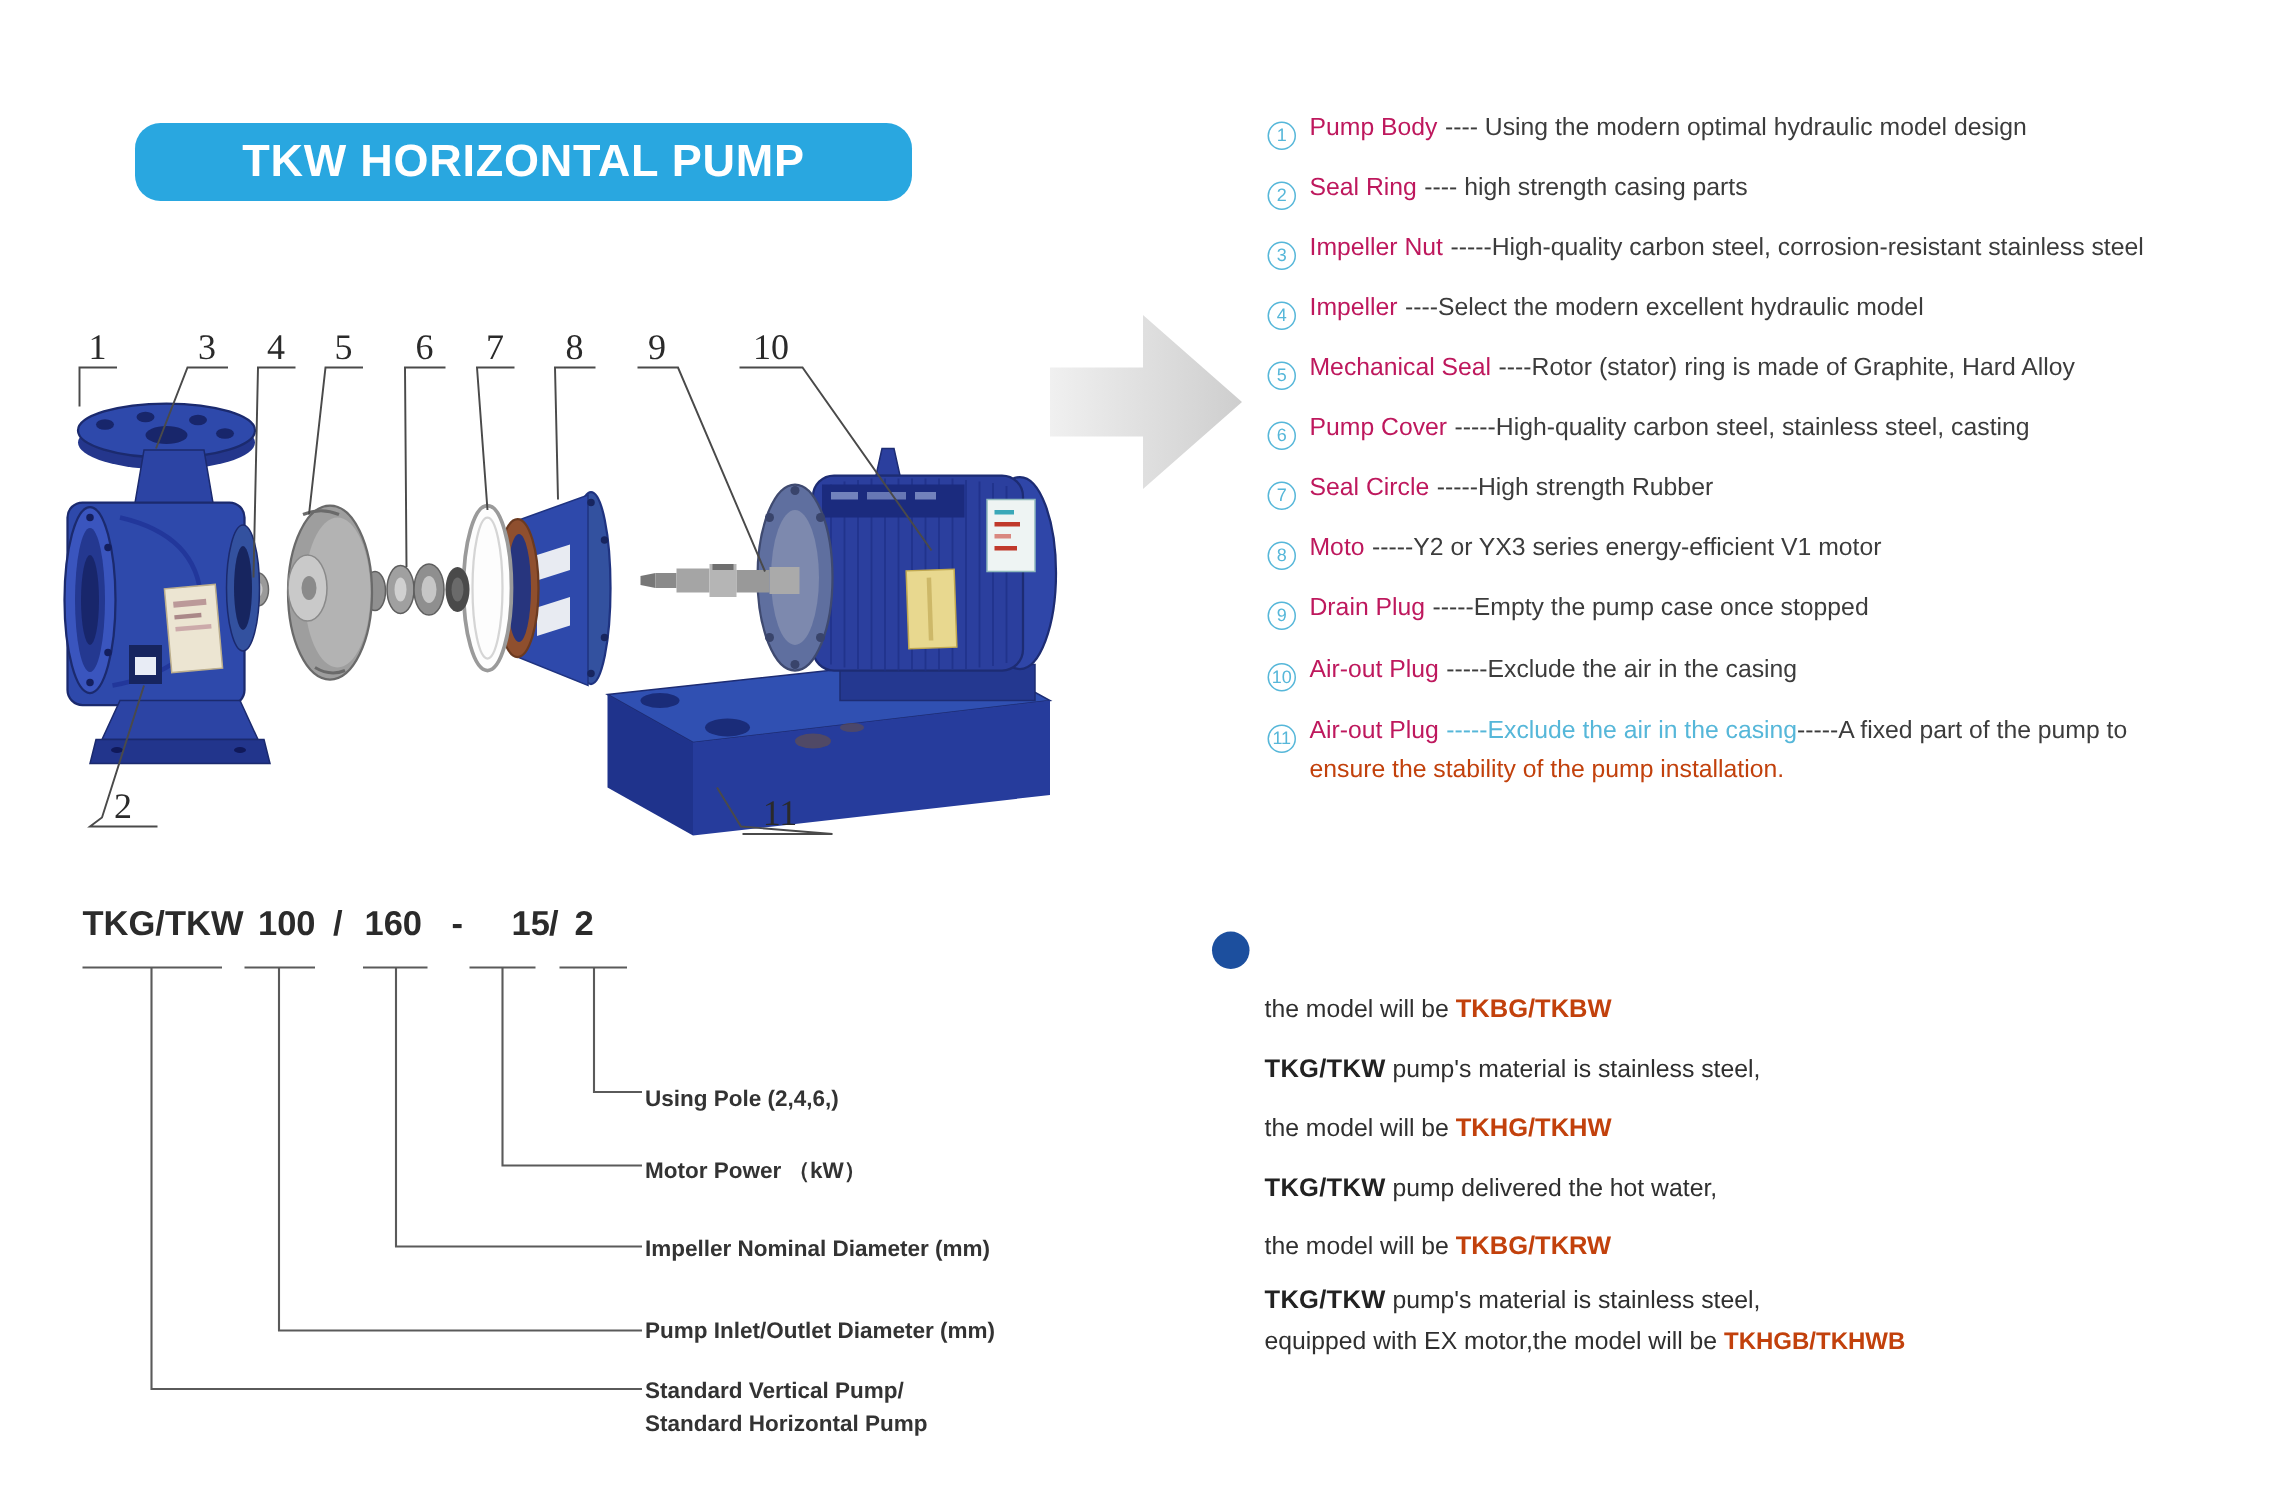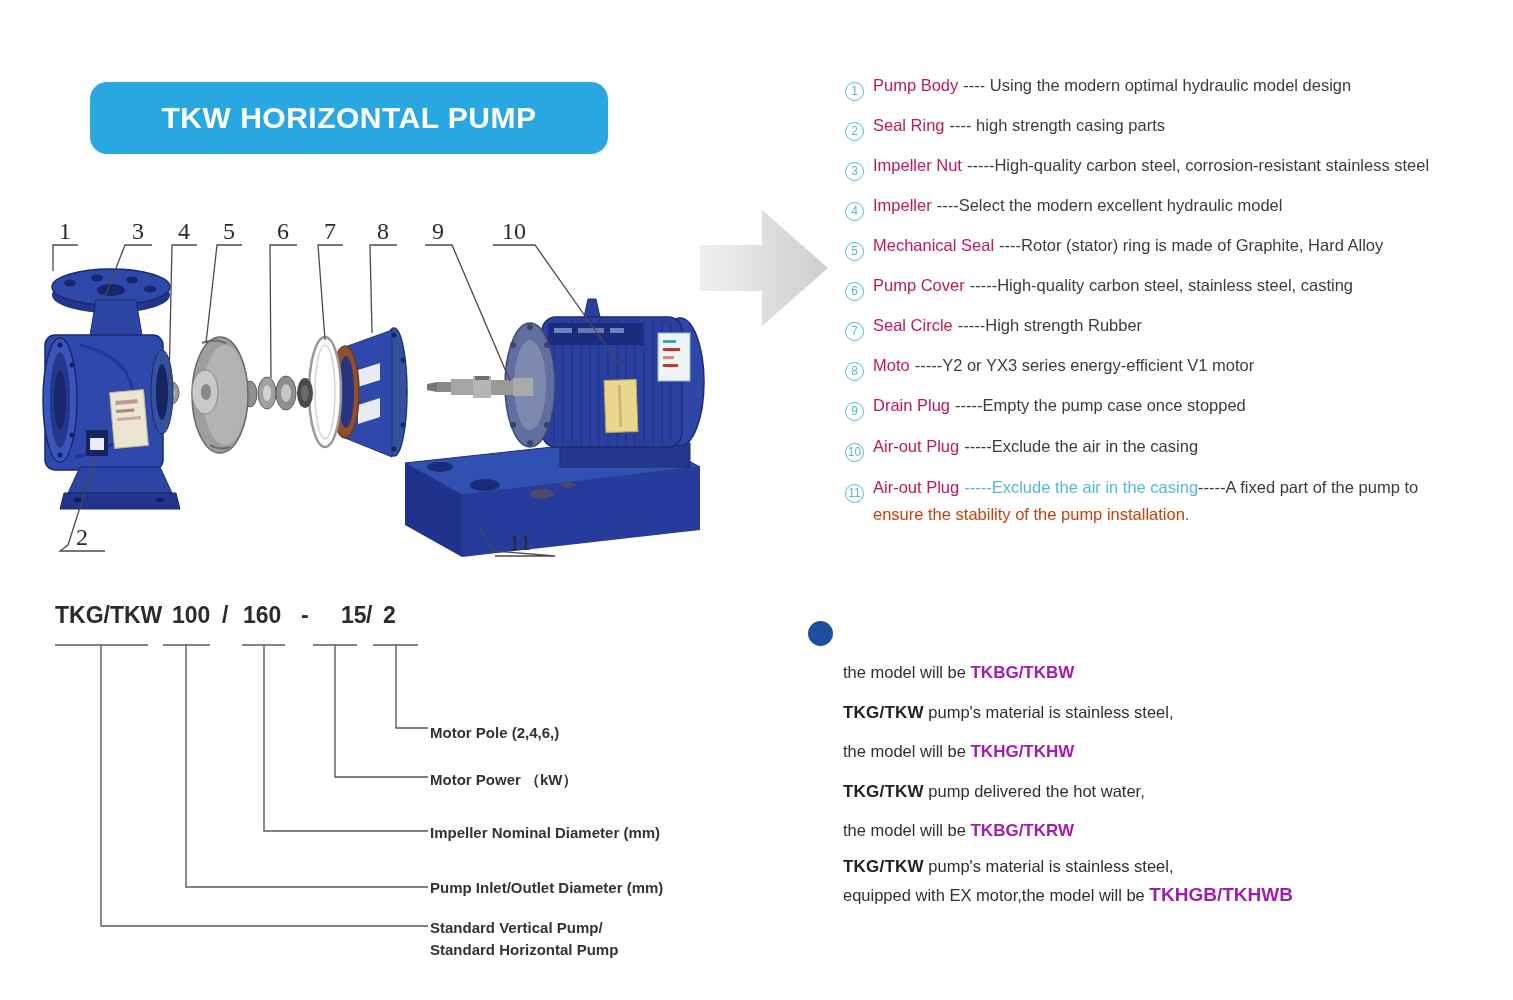--- a/index.html
+++ b/index.html
@@ -1,20 +1,20 @@
 <!DOCTYPE html>
 <html><head>
 <meta charset="utf-8">
 <style>
   html,body{margin:0;padding:0;background:#ffffff;}
   .page{position:relative;width:1513px;height:1000px;background:#ffffff;overflow:hidden;
         font-family:"Liberation Sans", sans-serif;}
 
   
-  .banner{position:absolute;left:90px;top:82px;width:518px;height:72px;background:#29a7e0;
+  .banner{position:absolute;left:90px;top:82px;width:518px;height:52px;background:#29a7e0;
           border-radius:17px;display:flex;align-items:center;justify-content:center;}
   .banner span{color:#ffffff;font-weight:bold;font-size:30px;letter-spacing:0.5px;}
 
   
   .parts{position:absolute;left:845px;top:0;width:660px;}
   .part-item{position:absolute;left:0;white-space:nowrap;font-size:16.5px;color:#3c3c3c;}
   .pnum{display:inline-flex;width:19px;height:19px;box-sizing:border-box;border:1.5px solid #56b7d9;
         border-radius:50%;color:#56b7d9;font-size:12px;line-height:1;align-items:center;
         justify-content:center;margin-right:9px;vertical-align:-4px;}
   .pname{color:#be185d;margin-right:5px;}
@@ -22,22 +22,22 @@
   .pdesc2{margin-left:28px;margin-top:2px;color:#c2410c;}
 
   
   .code-token{position:absolute;font-weight:bold;font-size:23px;color:#2b2b2b;white-space:nowrap;}
   .code-label{position:absolute;font-weight:bold;font-size:15px;color:#333333;white-space:nowrap;}
 
   
   .bullet{position:absolute;left:808px;top:621px;width:25px;height:25px;border-radius:50%;background:#1c4f9e;}
   .variant-line{position:absolute;left:843px;white-space:nowrap;font-size:16.5px;color:#2f2f2f;}
   .variant-line .head{font-weight:600;font-size:17px;color:#222222;letter-spacing:0.2px;}
-  .variant-line .model{font-weight:bold;font-size:17px;color:#a21caf;}
-  .variant-line.big .model{font-size:19px;}
+  .variant-line .model{font-weight:bold;font-size:17px;color:#c2410c;}
+  .variant-line.big .model{font-size:16px;}
 
   svg{position:absolute;}
   .nofit{pointer-events:none;}
 </style>
 </head>
 <body>
 
 <div class="page">
 
   <div class="banner">
@@ -264,21 +264,21 @@
         <polyline points="146,5 146,247 388,247"></polyline>
       <polyline points="202,5 245,5"></polyline>
         <polyline points="224,5 224,191 388,191"></polyline>
       <polyline points="273,5 317,5"></polyline>
         <polyline points="295,5 295,137 388,137"></polyline>
       <polyline points="333,5 378,5"></polyline>
         <polyline points="356,5 356,88 388,88"></polyline>
     </g>
   </svg>
 
-  <div class="code-label" style="left:430px;top:724px">Motor Pole (2,4,6,)</div>
+  <div class="code-label" style="left:430px;top:724px">Using Pole (2,4,6,)</div>
   <div class="code-label" style="left:430px;top:771px">Motor Power （kW）</div>
   <div class="code-label" style="left:430px;top:824px">Impeller Nominal Diameter (mm)</div>
   <div class="code-label" style="left:430px;top:879px">Pump Inlet/Outlet Diameter (mm)</div>
   <div class="code-label" style="left:430px;top:919px">Standard Vertical Pump/</div>
   <div class="code-label" style="left:430px;top:941px">Standard  Horizontal Pump</div>
 
   <div class="bullet"></div>
   <div class="variant-line" style="top:663px"><span class="head"></span><span>the model will be </span><span class="model">TKBG/TKBW</span></div>
   <div class="variant-line" style="top:703px"><span class="head">TKG/TKW</span><span> pump's material is stainless steel,</span><span class="model"></span></div>
   <div class="variant-line" style="top:742px"><span class="head"></span><span>the model will be </span><span class="model">TKHG/TKHW</span></div>

